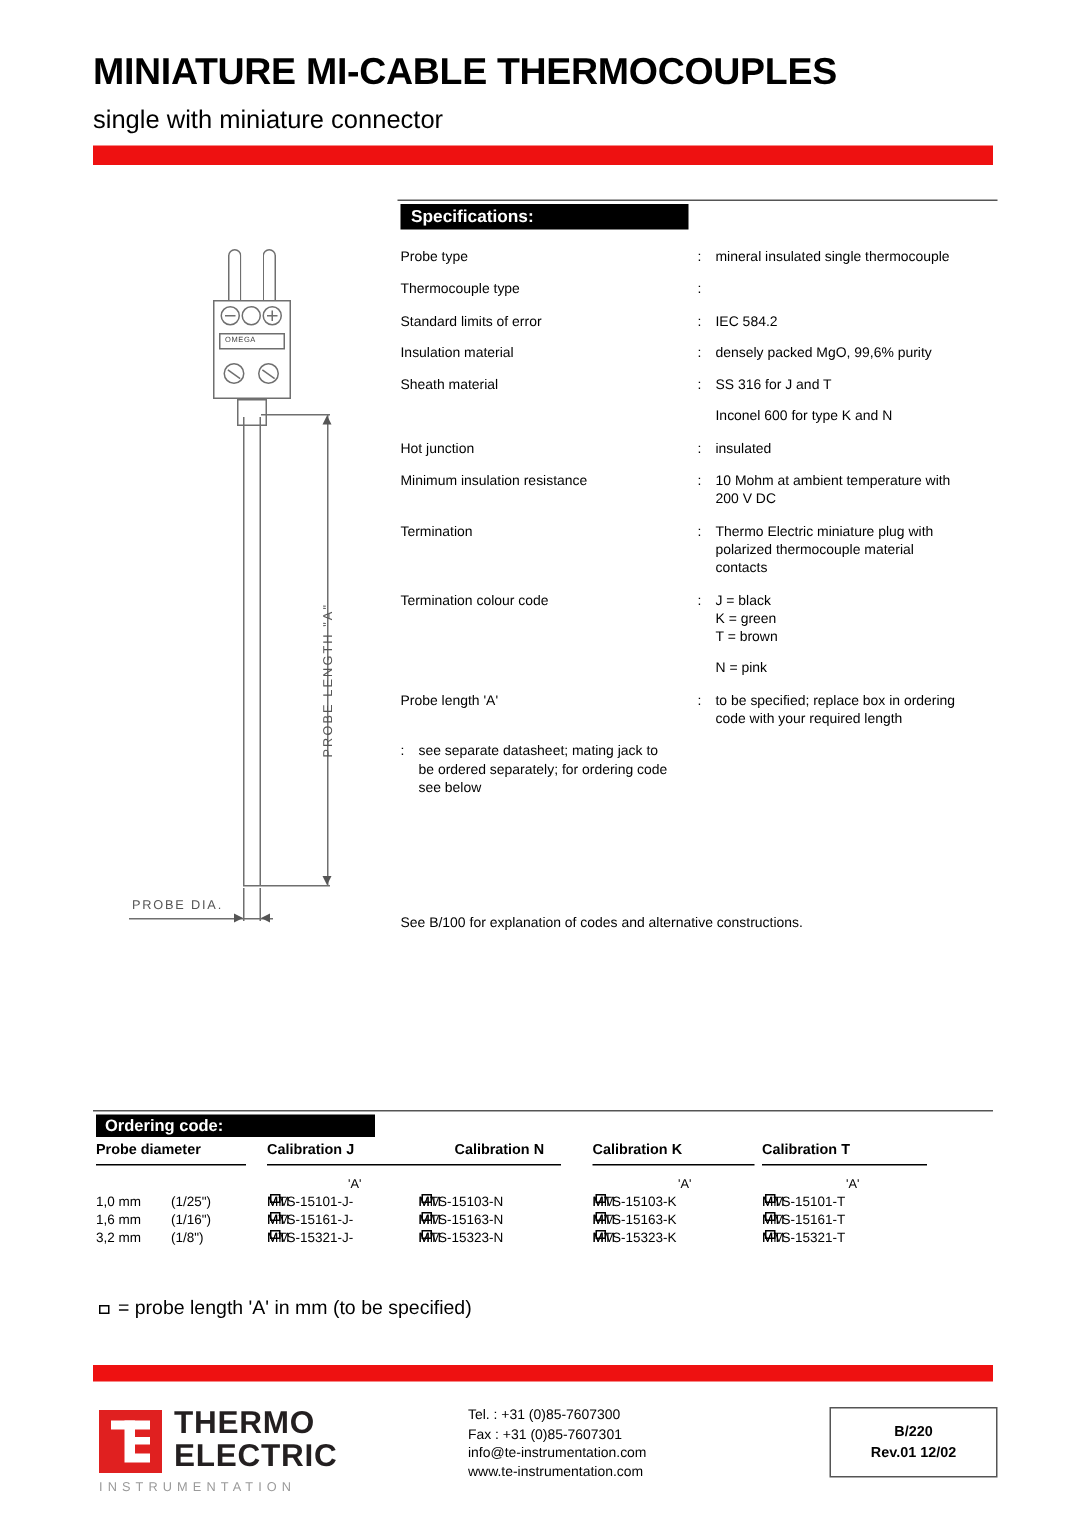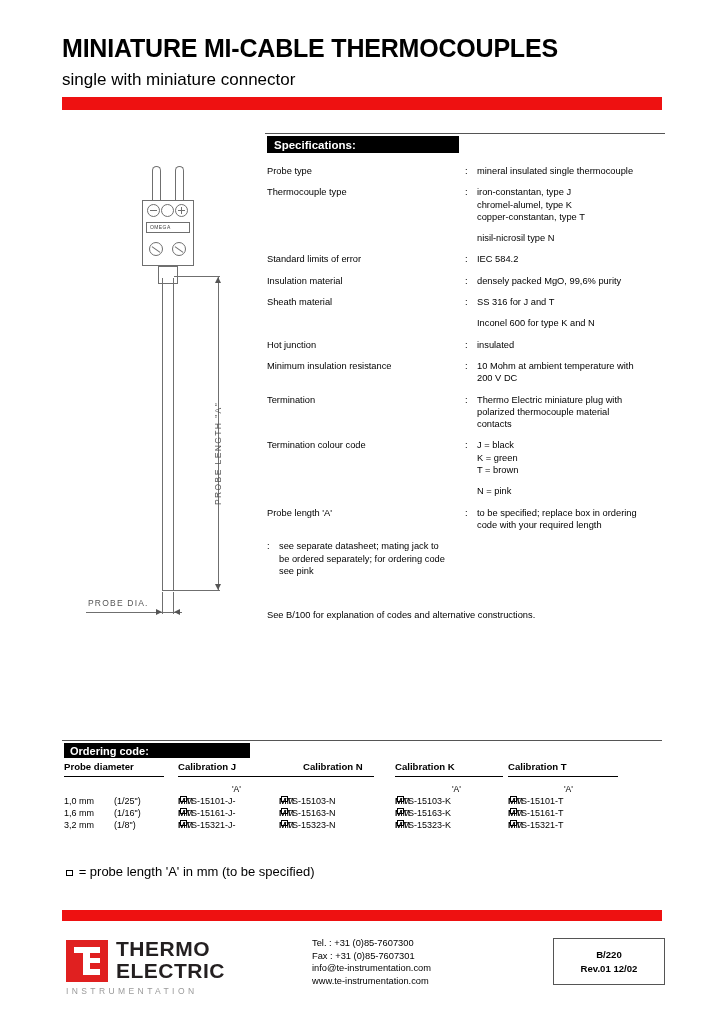--- a/index.html
+++ b/index.html
@@ -207,26 +207,20 @@
       <div class="spec-row">
         <div class="spec-label">Probe type</div>
         <div class="spec-colon">:</div>
         <div class="spec-value">
           <div>mineral insulated single thermocouple</div>
         </div>
       </div>
       <div class="spec-row">
         <div class="spec-label">Thermocouple type</div>
         <div class="spec-colon">:</div>
-        <div class="spec-value">
-          <div>iron-constantan, type J</div>
-          <div>chromel-alumel, type K</div>
-          <div>copper-constantan, type T</div>
-          <div class="gap">nisil-nicrosil type N</div>
-        </div>
       </div>
       <div class="spec-row">
         <div class="spec-label">Standard limits of error</div>
         <div class="spec-colon">:</div>
         <div class="spec-value">
           <div>IEC 584.2</div>
         </div>
       </div>
       <div class="spec-row">
         <div class="spec-label">Insulation material</div>
@@ -283,21 +277,21 @@
         <div class="spec-value">
           <div>to be specified; replace box in ordering</div>
           <div>code with your required length</div>
         </div>
       </div>
       <div class="spec-row">
         <div class="spec-colon">:</div>
         <div class="spec-value">
           <div>see separate datasheet; mating jack to</div>
           <div>be ordered separately; for ordering code</div>
-          <div>see pink</div>
+          <div>see below</div>
         </div>
       </div>
     </div>
 
   <div class="spec-note">See B/100 for explanation of codes and alternative constructions.</div>
 
   <div class="ord-rule"></div>
   <div class="ord-banner">Ordering code:</div>
   <div class="oc">
     <div class="oc-head">

